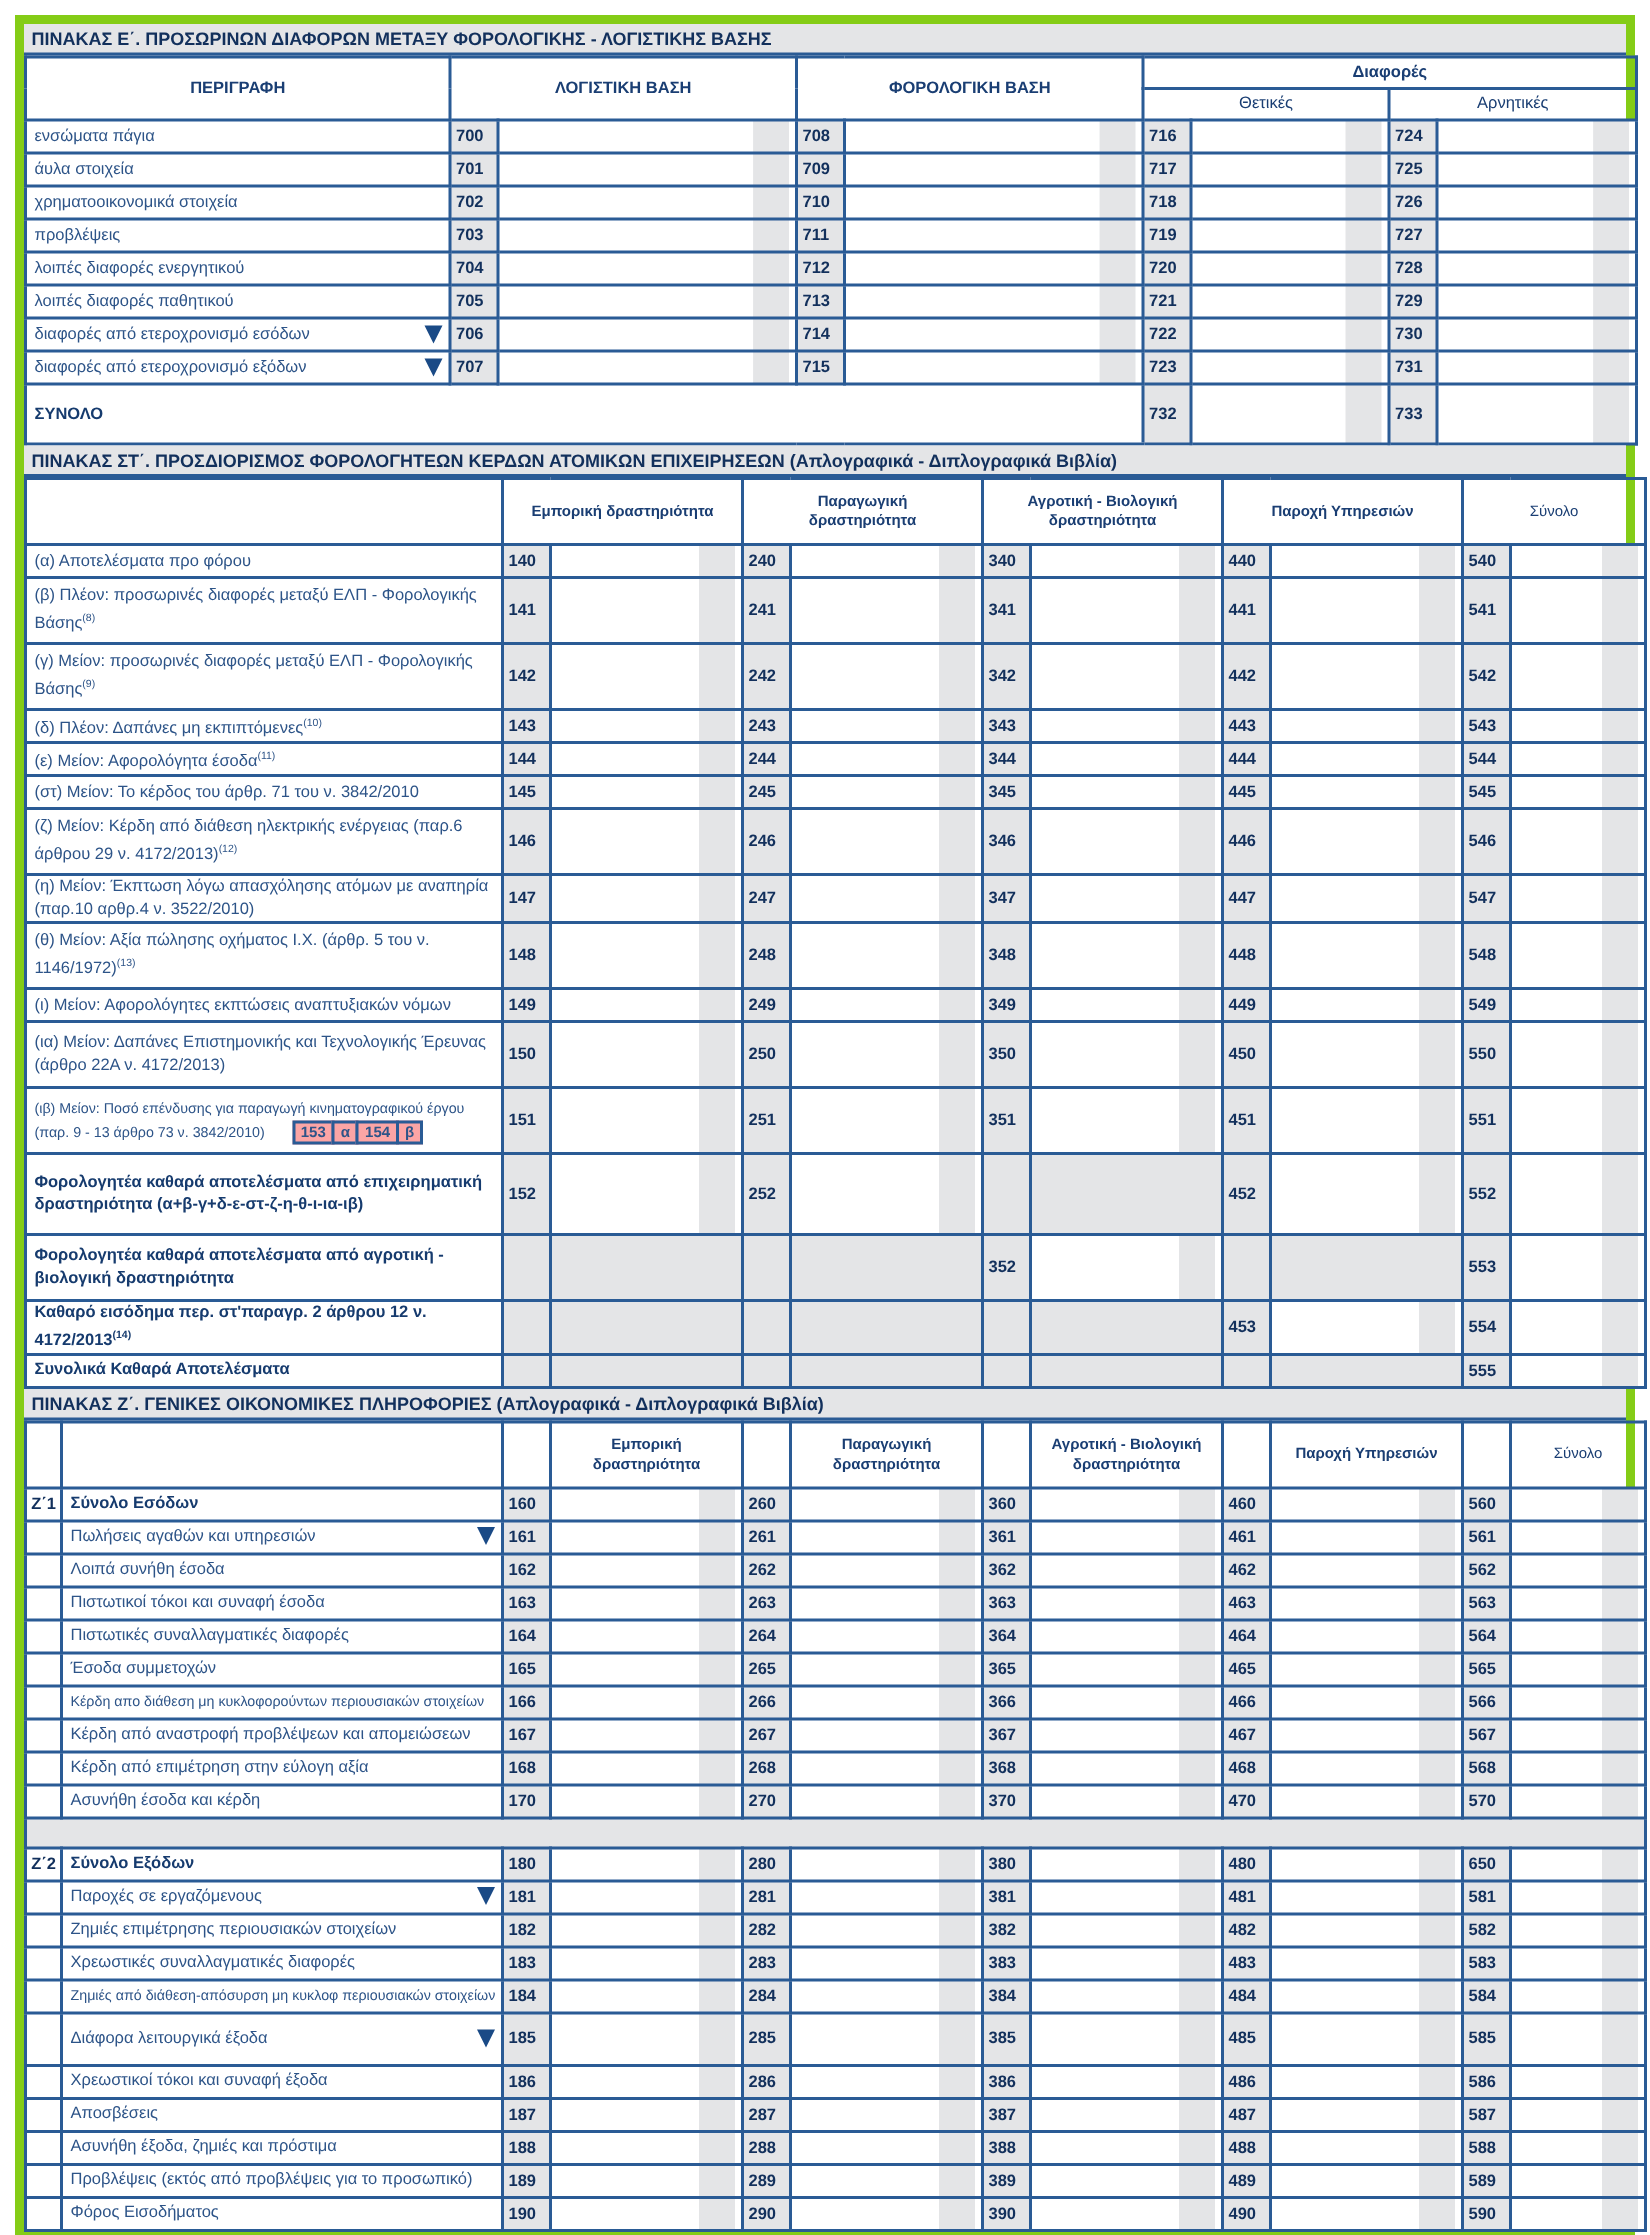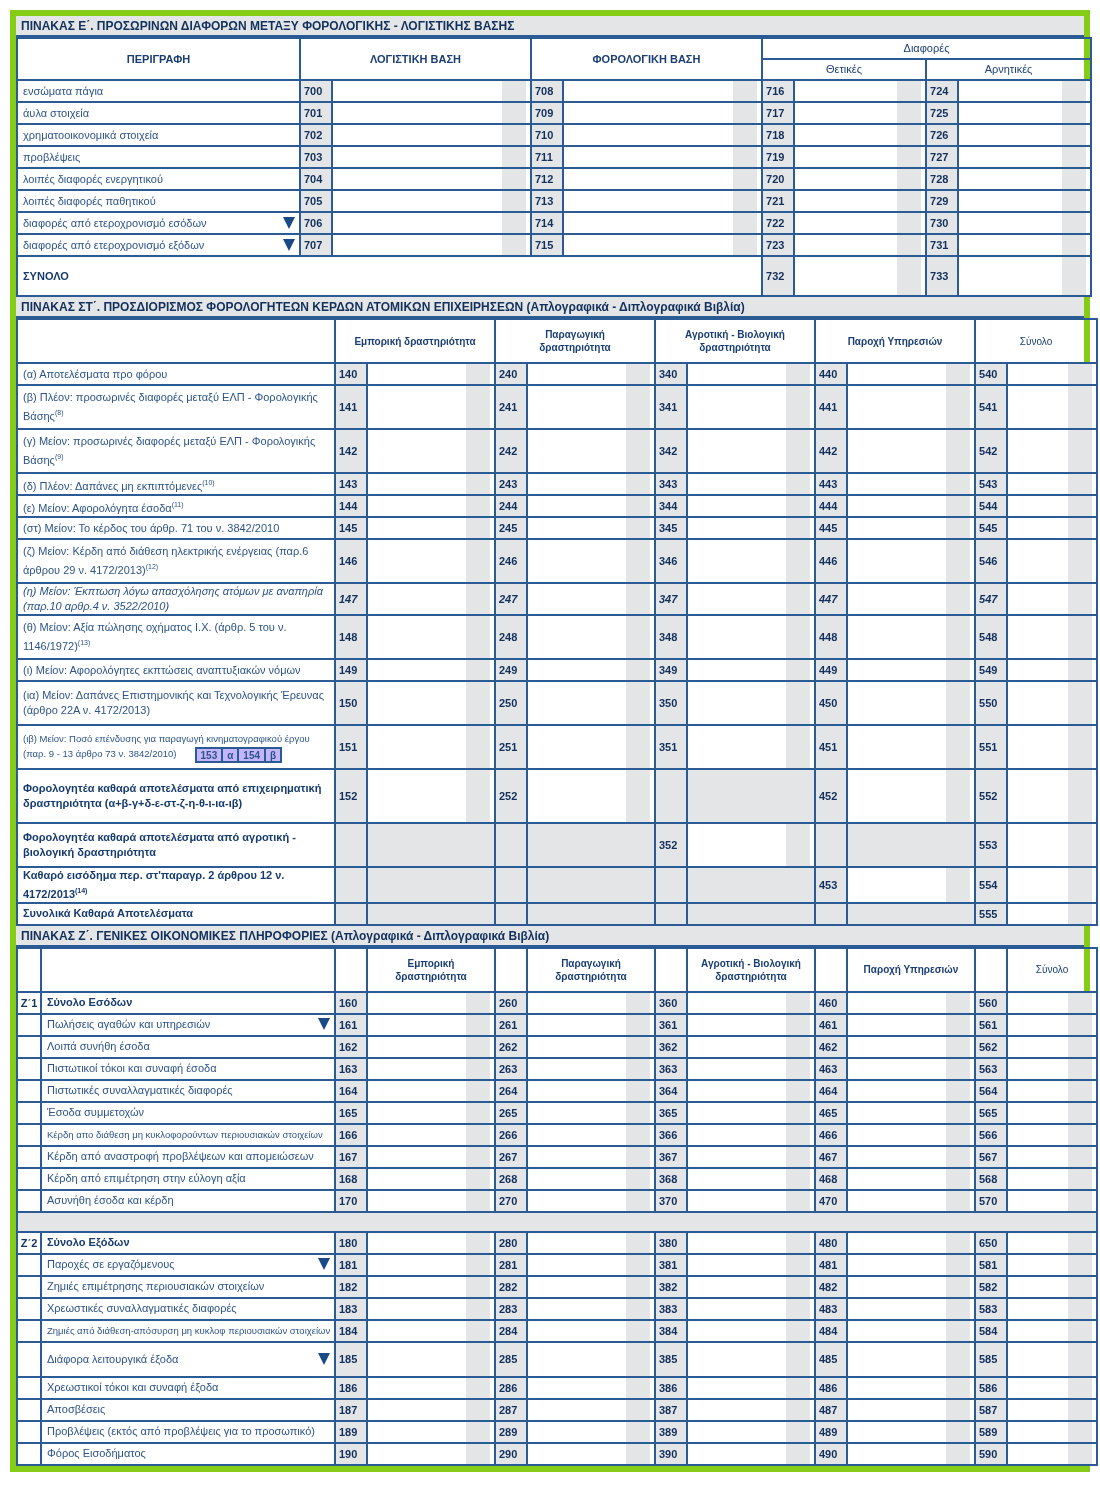--- a/index.html
+++ b/index.html
@@ -11,21 +11,21 @@
   td, th { border: 2px solid #2a5b95; padding: 0; font-size: 11px; vertical-align: middle; }
   th { font-weight: bold; color: #1a3e73; font-size: 11px; text-align: center; line-height: 13px; }
   .desc { padding-left: 5px; color: #2d5488; font-size: 11px; line-height: 15px; }
   .desc.b { font-weight: bold; color: #163b6e; }
   .code { background: #e4e5e7; font-weight: bold; color: #12305c; font-size: 11px; padding-left: 3px; }
   .val { background: linear-gradient(to right, #ffffff 0, #ffffff calc(100% - 28px), #e4e5e7 calc(100% - 28px), #e4e5e7 calc(100% - 4px), #ffffff calc(100% - 4px)); }
   .val.full { background: #e4e5e7; }
   .arrow { float: right; margin-right: 4px; width: 0; height: 0; border-left: 6px solid transparent; border-right: 6px solid transparent; border-top: 12px solid #1a4a86; margin-top: 1px; }
   .sup { font-size: 7px; vertical-align: super; }
   .mini { display: inline-flex; margin-left: 20px; vertical-align: middle; }
-  .mini span { border: 2px solid #2a5b95; font-size: 10px; font-weight: bold; padding: 0 4px; height: 16px; line-height: 13px; margin-left: -2px; background: #c4b5fd; }
+  .mini span { border: 2px solid #2a5b95; font-size: 10px; font-weight: bold; padding: 0 4px; height: 16px; line-height: 13px; margin-left: -2px; background: #fca5a5; }
   .spacer-row td { background: #e4e5e7; height: 20px; }
   .zlabel { font-weight: bold; color: #12305c; text-align: center; font-size: 11px; }
   .small { font-size: 9.5px; }
 </style>
 </head>
 <body>
 
 <div class="page">
 
   <div class="sec-title">ΠΙΝΑΚΑΣ Ε΄. ΠΡΟΣΩΡΙΝΩΝ ΔΙΑΦΟΡΩΝ ΜΕΤΑΞΥ ΦΟΡΟΛΟΓΙΚΗΣ - ΛΟΓΙΣΤΙΚΗΣ ΒΑΣΗΣ</div>
@@ -39,21 +39,21 @@
         <col style="width:32px">
         <col style="width:132px">
         <col style="width:32px">
         <col style="width:133px">
     </colgroup>
     <tbody>
         <tr style="height:21px">
       <th rowspan="2">ΠΕΡΙΓΡΑΦΗ</th>
       <th rowspan="2" colspan="2">ΛΟΓΙΣΤΙΚΗ ΒΑΣΗ</th>
       <th rowspan="2" colspan="2">ΦΟΡΟΛΟΓΙΚΗ ΒΑΣΗ</th>
-      <th colspan="4" style="font-weight:normal;">Διαφορές</th>
+      <th colspan="4" style="font-weight:bold;">Διαφορές</th>
     </tr>
     <tr style="height:21px">
       <th colspan="2" style="font-weight:normal;">Θετικές</th>
       <th colspan="2" style="font-weight:normal;">Αρνητικές</th>
     </tr>
     </tbody>
       <tbody id="tableE-body">
         <tr style="height: 22px;">
           <td class="desc"><span>ενσώματα πάγια</span></td>
           <td class="code">700</td>
@@ -262,21 +262,21 @@
           <td class="val"></td>
           <td class="code">246</td>
           <td class="val"></td>
           <td class="code">346</td>
           <td class="val"></td>
           <td class="code">446</td>
           <td class="val"></td>
           <td class="code">546</td>
           <td class="val"></td>
         </tr>
-        <tr style="height: 28px; font-style: italic;">
+        <tr style="height: 28px;">
           <td class="desc"><span>(η) Μείον: Έκπτωση λόγω απασχόλησης ατόμων με αναπηρία (παρ.10 αρθρ.4 ν. 3522/2010)</span></td>
           <td class="code">147</td>
           <td class="val"></td>
           <td class="code">247</td>
           <td class="val"></td>
           <td class="code">347</td>
           <td class="val"></td>
           <td class="code">447</td>
           <td class="val"></td>
           <td class="code">547</td>
@@ -677,20 +677,34 @@
           <td class="val"></td>
           <td class="code">387</td>
           <td class="val"></td>
           <td class="code">487</td>
           <td class="val"></td>
           <td class="code">587</td>
           <td class="val"></td>
         </tr>
         <tr style="height: 22px;">
           <td class="zlabel"></td>
+          <td class="desc"><span>Ασυνήθη έξοδα, ζημιές και πρόστιμα</span></td>
+          <td class="code">188</td>
+          <td class="val"></td>
+          <td class="code">288</td>
+          <td class="val"></td>
+          <td class="code">388</td>
+          <td class="val"></td>
+          <td class="code">488</td>
+          <td class="val"></td>
+          <td class="code">588</td>
+          <td class="val"></td>
+        </tr>
+        <tr style="height: 22px;">
+          <td class="zlabel"></td>
           <td class="desc"><span>Προβλέψεις (εκτός από προβλέψεις για το προσωπικό)</span></td>
           <td class="code">189</td>
           <td class="val"></td>
           <td class="code">289</td>
           <td class="val"></td>
           <td class="code">389</td>
           <td class="val"></td>
           <td class="code">489</td>
           <td class="val"></td>
           <td class="code">589</td>

